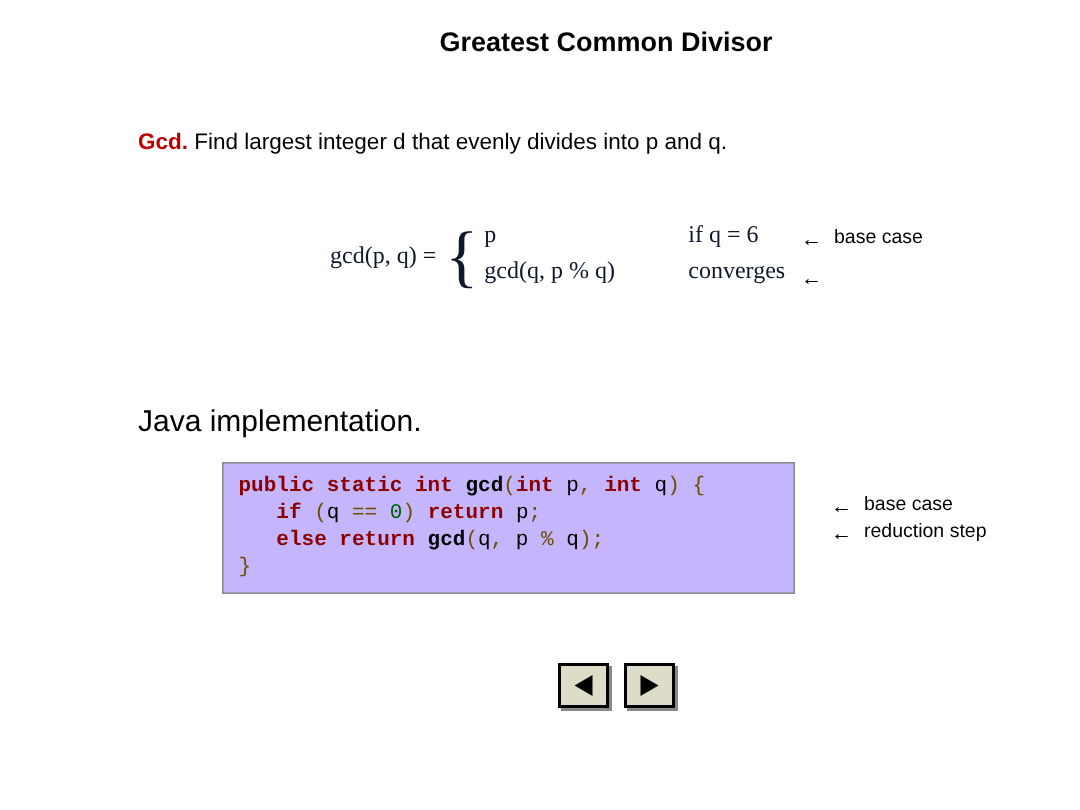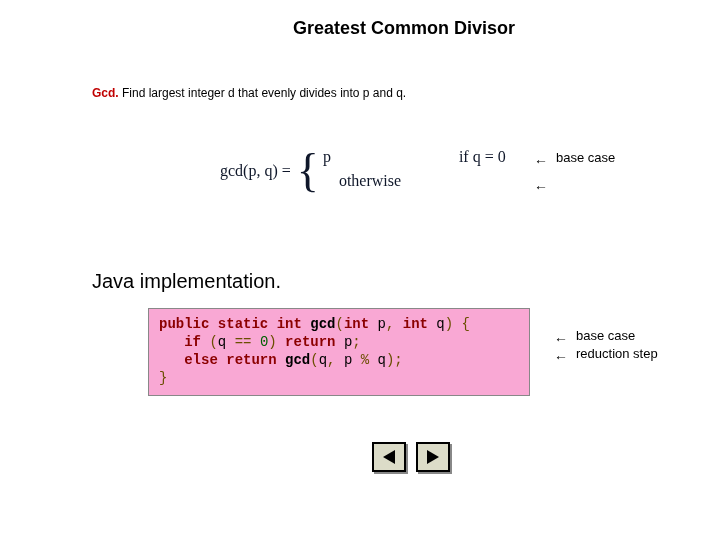--- a/index.html
+++ b/index.html
@@ -23,21 +23,21 @@
   .title {
     text-align: center;
     font-weight: bold;
     font-size: 18px;
     padding-top: 18px;
   }
   .body-line {
     position: absolute;
     left: 48px;
     top: 86px;
-    font-size: 12px;
+    font-size: 15px;
   }
   .body-line .label {
     color: #c00000;
     font-weight: bold;
   }
 
   
   .math-row {
     position: absolute;
     left: 176px;
@@ -92,21 +92,21 @@
     left: 48px;
     top: 270px;
     font-size: 20px;
   }
 
   .code-block {
     position: absolute;
     left: 104px;
     top: 308px;
     width: 360px;
-    background: #f9a8d4;
+    background: #c4b5fd;
     border: 1px solid #888;
     padding: 6px 10px 8px;
     font-family: "Courier New", Courier, monospace;
     font-size: 14px;
     line-height: 18px;
     white-space: pre;
   }
   .kw { color: #8b0000; font-weight: bold; }
   .fn { font-weight: bold; }
   .num { color: #006000; }
@@ -161,24 +161,25 @@
   <div class="body-line">
     <span class="label">Gcd.</span><span>  Find largest integer d that evenly divides into p and q.</span>
   </div>
 
   <div class="math-row">
     <span class="math-lhs">gcd(p, q) =</span>
     <span class="brace">{</span>
     <span class="cases">
       <span class="case">
         <span class="val">p</span>
-        <span class="cond">if  q = 0</span>
+        <span class="cond">if  q = 6</span>
       </span>
       <span class="case">
-        <span class="cond">otherwise</span>
+        <span class="val">gcd(q, p % q)</span>
+        <span class="cond">converges</span>
       </span>
     </span>
   </div>
 
   <div class="annot" style="left:490px; top:150px;">
     <span class="arrow">←</span>
     <span class="txt">base case</span>
   </div>
   <div class="annot" style="left:490px; top:176px;">
     <span class="arrow">←</span>

